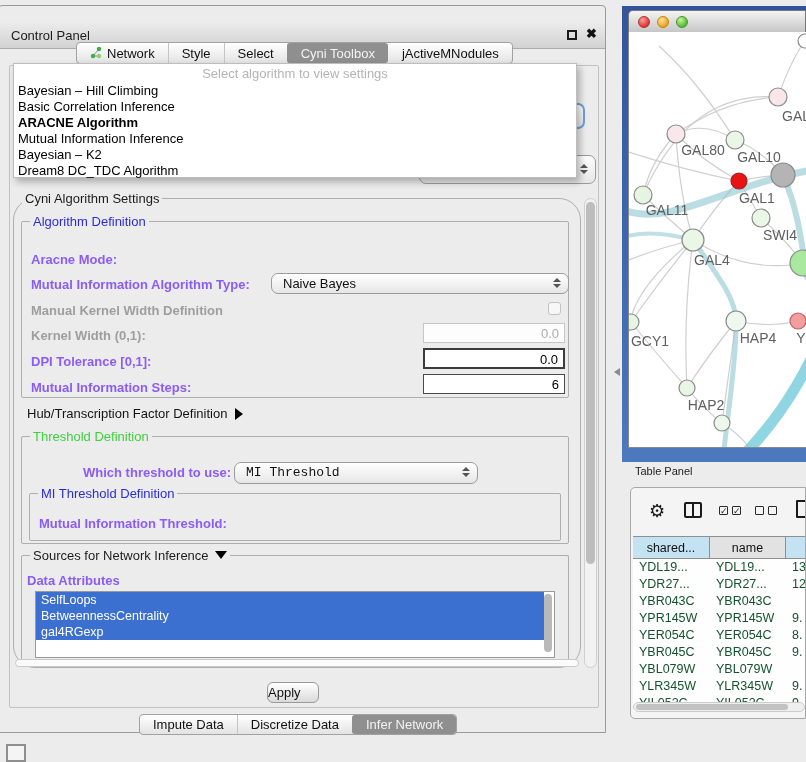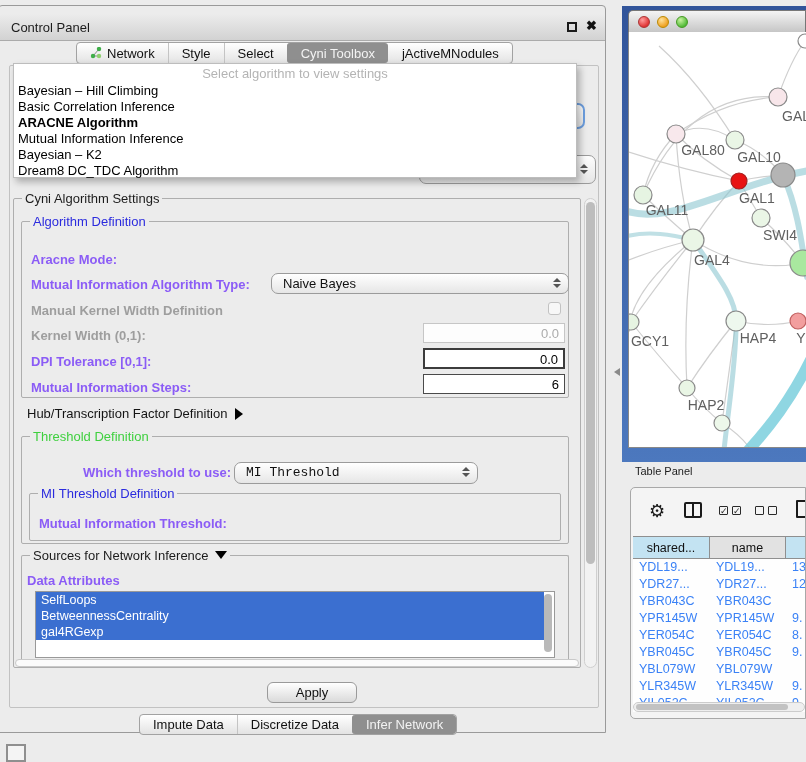--- a/index.html
+++ b/index.html
@@ -2,21 +2,21 @@
 <html><head>
 <meta charset="utf-8">
 <style>
   * { margin:0; padding:0; box-sizing:border-box; }
   html,body { width:806px; height:762px; overflow:hidden; }
   body { font-family:"Liberation Sans", sans-serif; background:#ececec; position:relative; }
 
   
   .control-panel { position:absolute; left:-2px; top:5px; width:608px; height:728px;
     background:#ececec; border:1px solid #9a9a9a; border-radius:4px 4px 0 0; }
-  .cp-titlebar { position:absolute; left:0; top:8px; right:0; height:27px;
+  .cp-titlebar { position:absolute; left:0; top:16px; right:0; height:27px;
     background:linear-gradient(#ececec,#d2d2d2); border-bottom:1px solid #ababab;
     border-radius:4px 4px 0 0; }
   .cp-title { position:absolute; left:12px; top:0; line-height:27px; font-size:13px; color:#1c1c1c; }
   .cp-float { position:absolute; right:28px; top:8px; width:10px; height:10px; border:2px solid #1a1a1a; }
   .cp-close { position:absolute; right:8px; top:4px; font-size:13px; font-weight:bold; color:#111; }
 
   
   .tabbar { position:absolute; display:flex; align-items:stretch; height:22px;
     background:linear-gradient(#ffffff,#e3e3e3); border:1px solid #a2a2a2; border-radius:4px;
     font-size:13px; color:#111; overflow:hidden; }
@@ -86,23 +86,23 @@
   .attr-vscroll { position:absolute; right:2px; top:2px; width:8px; height:58px;
     background:#b9b9b9; border-radius:4px; }
   .hscroll { position:absolute; left:16px; top:653px; width:564px; height:8px;
     background:#fbfbfb; border:1px solid #c9c9c9; border-radius:4px; }
 
   .vscroll-track { position:absolute; left:585px; top:192px; width:13px; height:470px;
     background:#f2f2f2; border:1px solid #cfcfcf; border-radius:7px; }
   .vscroll-thumb { position:absolute; left:1px; top:3px; width:9px; height:362px;
     background:#bdbdbd; border-radius:5px; }
 
-  .apply-btn { position:absolute; left:268px; top:676px; width:90px; height:21px;
+  .apply-btn { position:absolute; left:268px; top:676px; width:52px; height:21px;
     background:linear-gradient(#ffffff,#dadada); border:1px solid #9a9a9a; border-radius:6px;
-    font-size:13px; color:#111; text-align:center; line-height:19px; }
+    font-size:13px; color:#111; line-height:19px; }
 
   .float-icon { position:absolute; left:6px; top:744px; width:20px; height:18px;
     border:2px solid #8f8f8f; background:#f4f4f4; }
   .splitter-mark { position:absolute; left:614px; top:368px; width:0; height:0;
     border-top:4px solid transparent; border-bottom:4px solid transparent; border-right:6px solid #8a8a8a; }
 
   
   .desktop { position:absolute; left:622px; top:6px; width:184px; height:456px;
     background:linear-gradient(#31549a,#4c78be); }
   .net-window { position:absolute; left:6px; top:4px; width:178px; height:438px; }
@@ -127,21 +127,21 @@
   .split-icon i { position:absolute; left:6px; top:0; width:2px; height:12px; background:#1a1a1a; }
   .cb { position:absolute; top:8px; width:9px; height:9px; border:1.5px solid #2a2a2a; border-radius:1px;
     font-size:9px; line-height:8px; color:#2a2a2a; text-align:center; }
   .doc-icon { position:absolute; left:165px; top:2px; width:14px; height:18px;
     border:2px solid #1a1a1a; border-radius:1px; background:#f4f4f4; }
   .tbl { position:absolute; left:2px; top:48px; width:174px; }
   .tbl-head { display:flex; height:23px; border-top:1px solid #8f8f8f; border-bottom:1px solid #8f8f8f; }
   .tbl-head .hc { border-right:1px solid #8f8f8f; font-size:12.5px; color:#111;
     display:flex; align-items:center; justify-content:center; background:#e2e2e2; }
   .tbl-head .hc.hl { background:#c3e3f2; }
-  .tbl-row { display:flex; height:17px; font-size:12.5px; color:#3b82f6; background:#fefefe; }
+  .tbl-row { display:flex; height:17px; font-size:12.5px; color:#14532d; background:#fefefe; }
   .tbl-row .c { padding:1px 0 0 6px; white-space:nowrap; overflow:hidden; }
   .c1 { width:77px; } .c2 { width:76px; } .c3 { width:21px; }
   .tp-hscroll { position:absolute; left:2px; top:214px; width:172px; height:10px;
     background:#efefef; border:1px solid #ccc; border-radius:5px; }
   .tp-hthumb { position:absolute; left:2px; top:1px; width:152px; height:6px; background:#c2c2c2; border-radius:3px; }
 
   svg text { font-family:"Liberation Sans", sans-serif; }
 </style>
 </head>
 <body>
@@ -189,21 +189,21 @@
     <div id="popupItems">
         <div class="popup-item">Bayesian – Hill Climbing</div>
         <div class="popup-item">Basic Correlation Inference</div>
         <div class="popup-item bold">ARACNE Algorithm</div>
         <div class="popup-item">Mutual Information Inference</div>
         <div class="popup-item">Bayesian – K2</div>
         <div class="popup-item">Dream8 DC_TDC Algorithm</div>
       </div>
   </div>
 
-  <div class="group" style="left:14px; top:192px; width:568px; height:470px;">
+  <div class="group" style="left:14px; top:192px; width:568px; height:470px;border-radius:22px;">
     <span class="legend">Cyni Algorithm Settings</span>
   </div>
   <div class="vscroll-track">
       <div class="vscroll-thumb"></div>
     </div>
 
   <div class="group" style="left:22px; top:215px; width:548px; height:177px;">
     <span class="legend blue">Algorithm Definition</span>
   </div>
   <span class="lbl" style="left:32px; top:246px;">Aracne Mode:</span>

